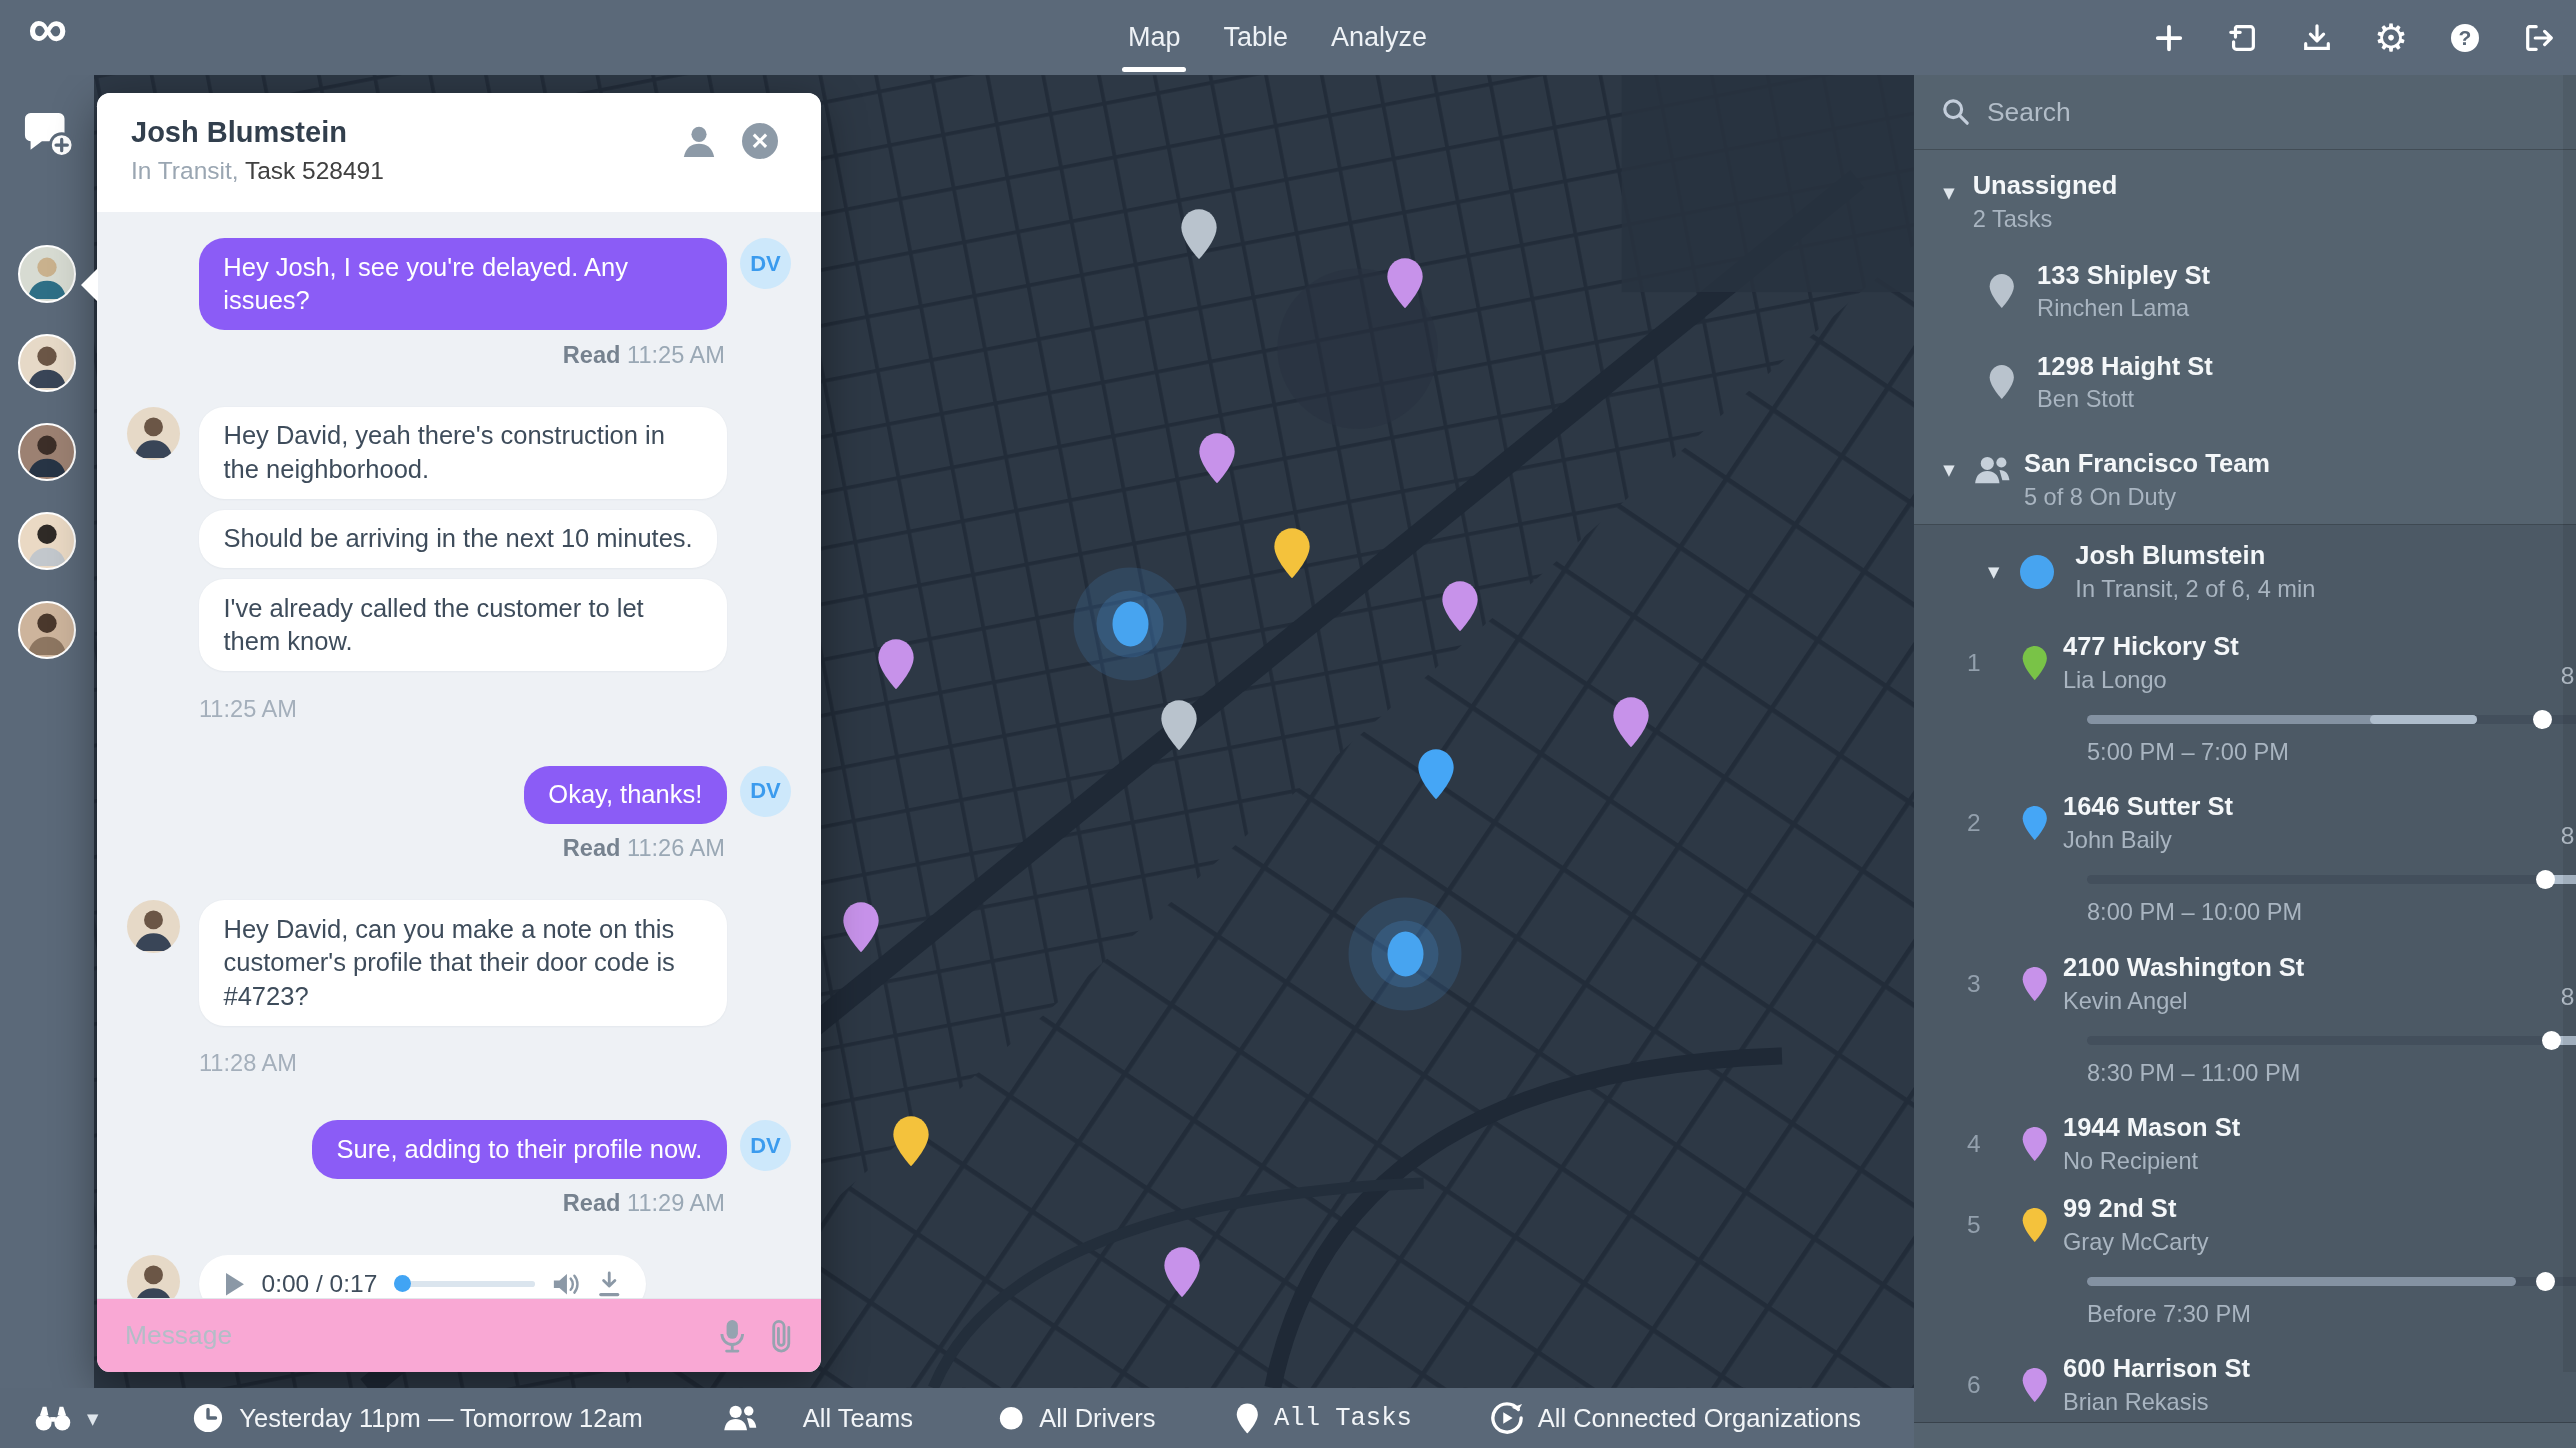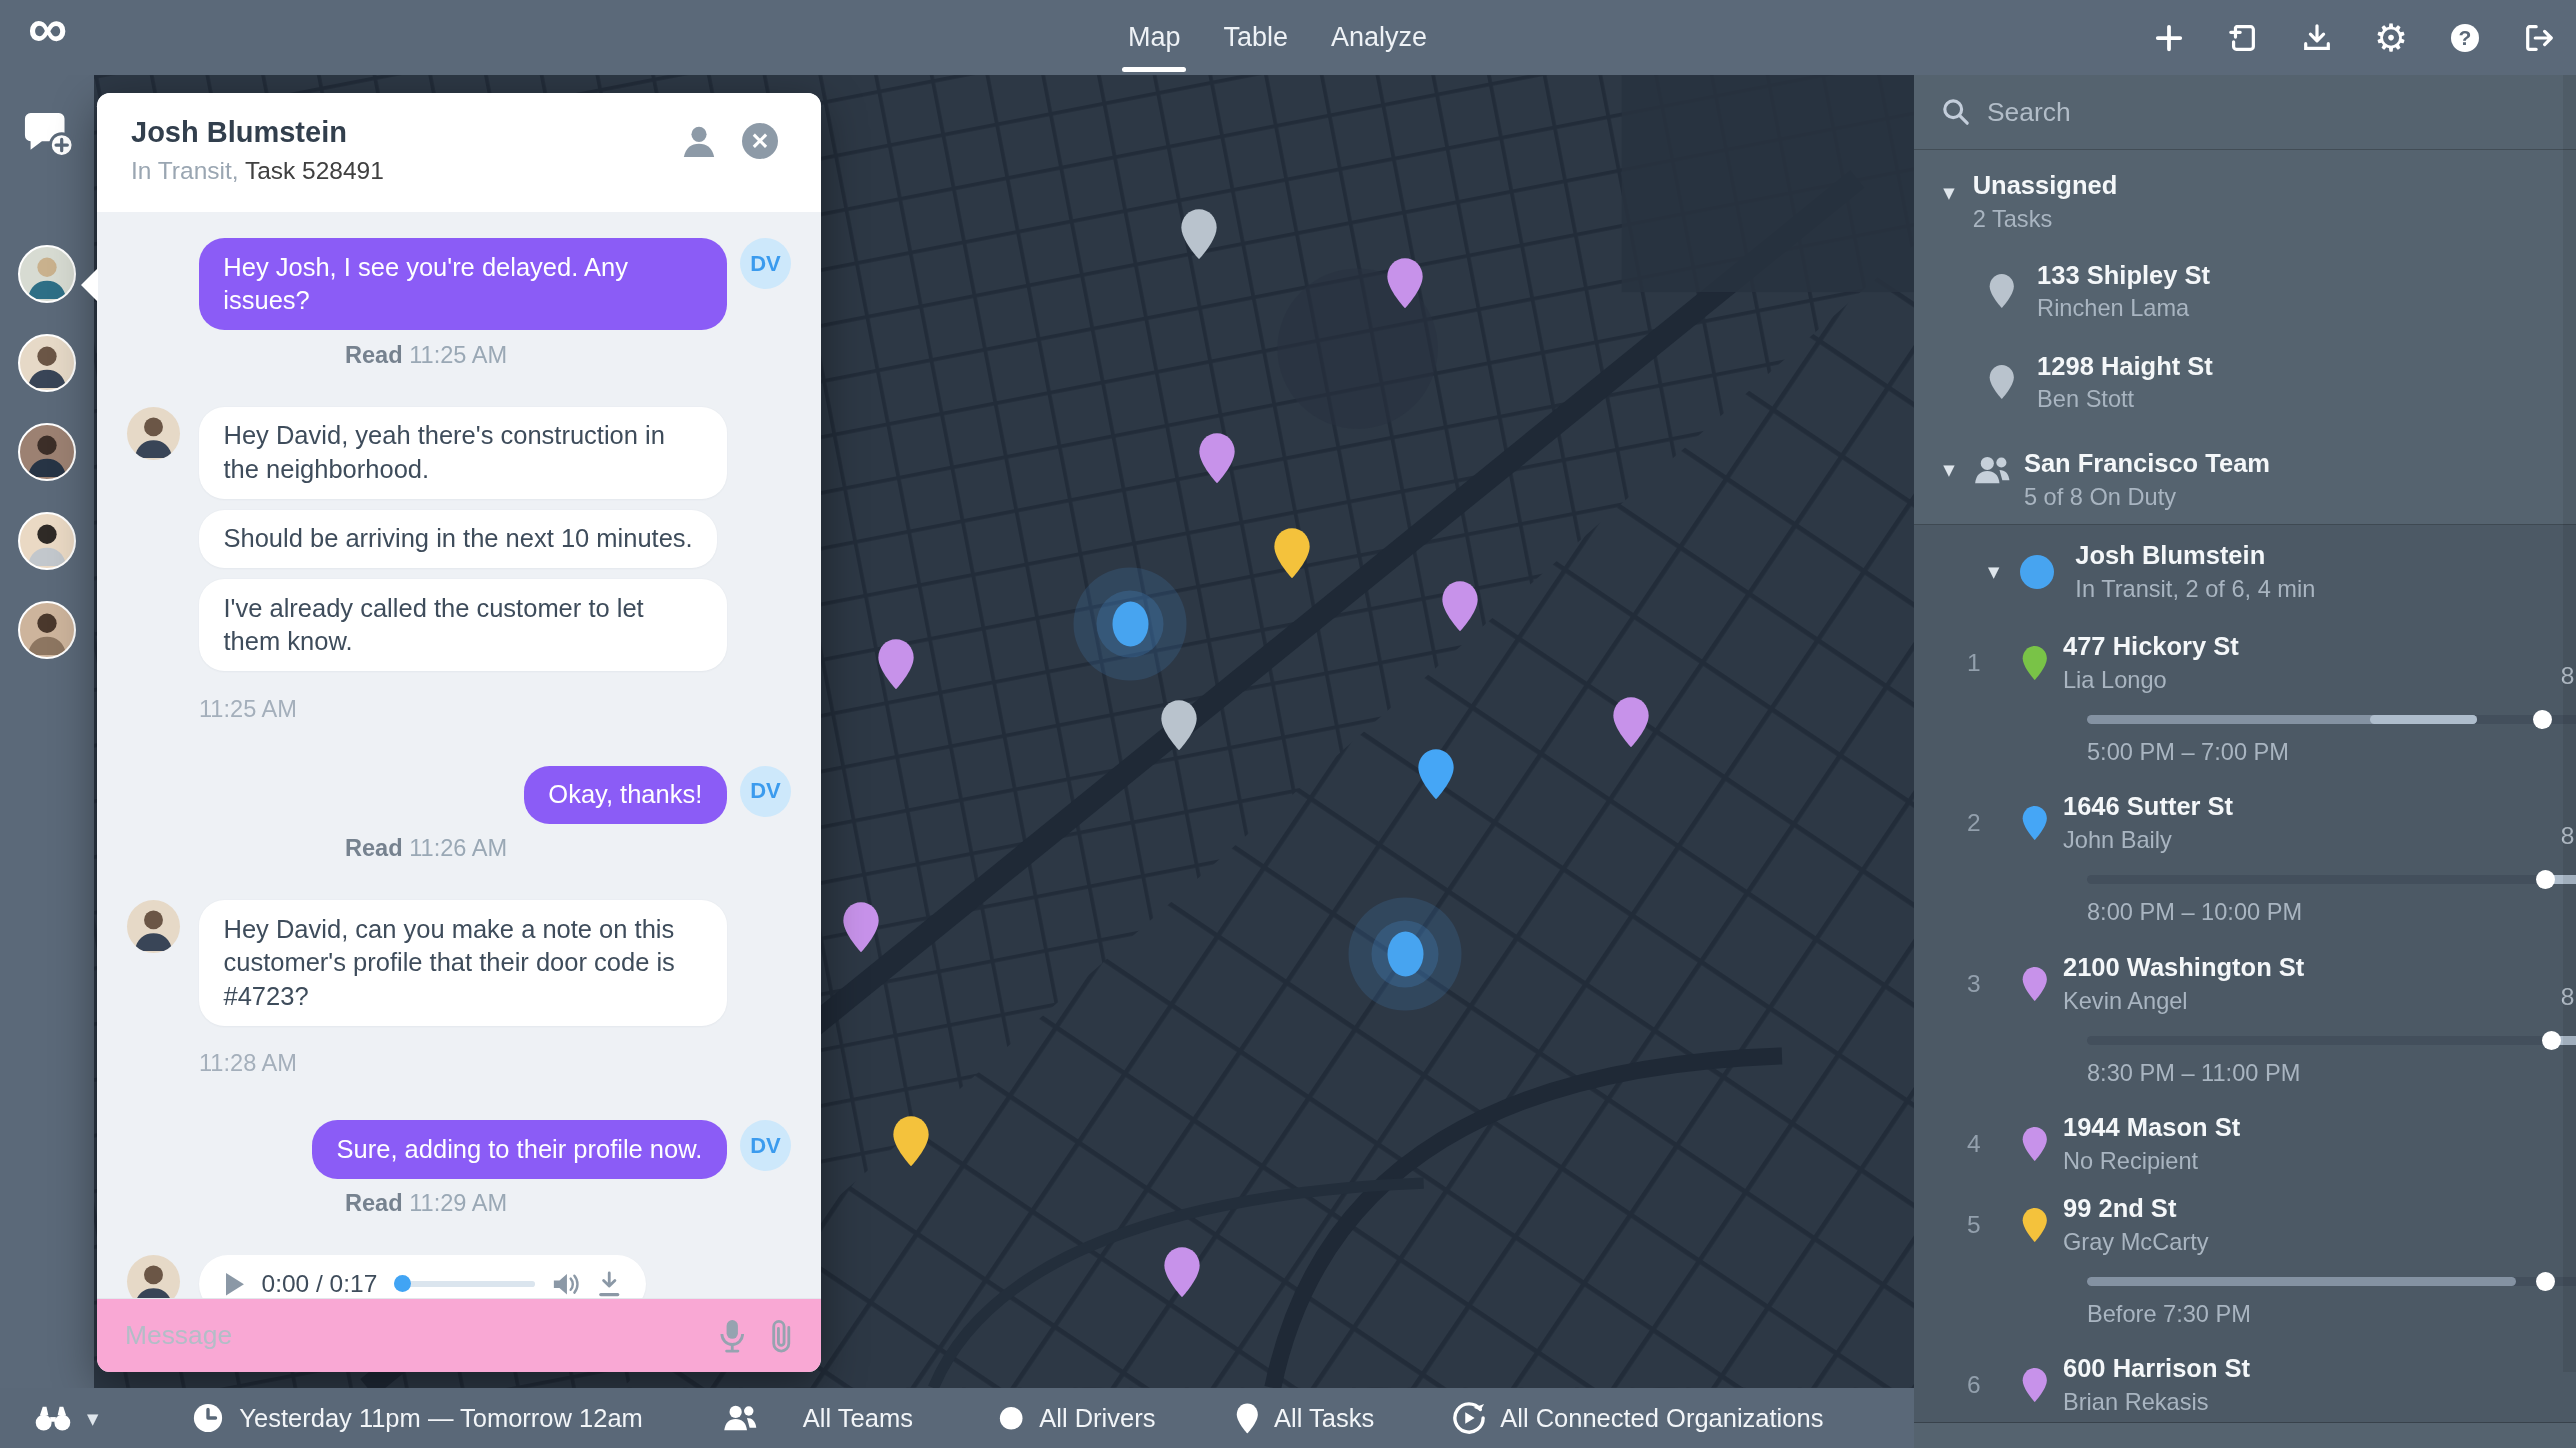--- a/index.html
+++ b/index.html
@@ -51,21 +51,21 @@
   .hdr-close { position:absolute; right:43px; top:30px; width:36px; height:36px; border-radius:50%; background:#8d9aa7;
     color:#fff; font-size:22.6px; font-weight:bold; display:flex; align-items:center; justify-content:center; cursor:pointer; }
   .chat-body { flex:1; padding:26.4px 30px 0 30px; overflow:hidden; }
   .row-out { display:flex; justify-content:flex-end; align-items:flex-start; gap:13.2px; }
   .row-in { display:flex; justify-content:flex-start; align-items:flex-start; gap:19px; }
   .bubble { font-size:25.5px; line-height:1.32; padding:12.3px 24.5px; border-radius:25.5px; max-width:528px; }
   .b-out { background:#8b5cf6; color:#fff; }
   .b-in  { background:#fff; color:#3e4c5b; box-shadow:0 0.9px 1.9px rgba(40,60,80,.05); }
   .dv { width:51px; height:51px; border-radius:50%; background:#cde8fb; color:#3b9bee; font-size:22px; font-weight:bold;
     display:flex; align-items:center; justify-content:center; flex:none; }
-  .receipt { text-align:center; margin:11.3px 66px 0 0; font-size:23.6px; }
+  .receipt { text-align:right; margin:11.3px 66px 0 0; font-size:23.6px; }
   .receipt .rlbl { color:#76828f; font-weight:bold; }
   .receipt .rtime { color:#9aa8b5; }
   .stamp { font-size:23.6px; color:#a4afbb; margin-top:13.2px; }
   .in-col { display:flex; flex-direction:column; align-items:flex-start; gap:11.3px; }
   .mt44 { margin-top:38px; } .mt50 { margin-top:43px; }
   .audio-pill { display:flex; align-items:center; gap:17px; background:#fff; border-radius:30px; height:58px; padding:0 24.5px; box-shadow:0 0.9px 1.9px rgba(40,60,80,.05); }
   .audio-time { font-size:24.5px; color:#3e4c5b; white-space:nowrap; }
   .audio-track { position:relative; width:141px; height:5.7px; border-radius:2.8px; background:#dbe5ee; }
   .audio-knob { position:absolute; left:0; top:-5.7px; width:17px; height:17px; border-radius:50%; background:#41a4f4; }
   .chat-input { flex:none; height:74px; background:#f9a8d4; border-top:0.9px solid #e2e7ec; border-radius:0 0 13.2px 13.2px;
@@ -616,21 +616,21 @@
         <path d="M28 16c6 0 9.6 3.6 10.6 11H31" fill="#fff"></path>
       </svg>
     <span>All Teams</span>
   </div>
   <div class="bb-item" style="margin-left:85px;">
     <svg width="26.4" height="26.4" viewBox="0 0 28 28">
         <circle cx="14" cy="14" r="12" fill="#fff"></circle>
       </svg>
     <span>All Drivers</span>
   </div>
-  <div class="bb-item" style="margin-left:81px;">
+  <div class="bb-item" style="margin-left:81px;font-family:Liberation Mono, monospace;">
     <svg width="22.6" height="31" viewBox="0 0 38 53">
         <path fill="#fff" d="M19 1C9 1 1 9.3 1 19.6 1 33 19 52 19 52s18-19 18-32.4C37 9.3 29 1 19 1z"></path>
       </svg>
     <span>All Tasks</span>
   </div>
   <div class="bb-item" style="margin-left:79px;">
     <svg width="32" height="32" viewBox="0 0 34 34">
         <path d="M29 8a15 15 0 1 0 3 9" fill="none" stroke="#fff" stroke-width="3.6" stroke-linecap="round"></path>
         <path d="M33 2l-4 7-7-3z" fill="#fff"></path>
         <path d="M13 11l10 6-10 6z" fill="#fff"></path>

